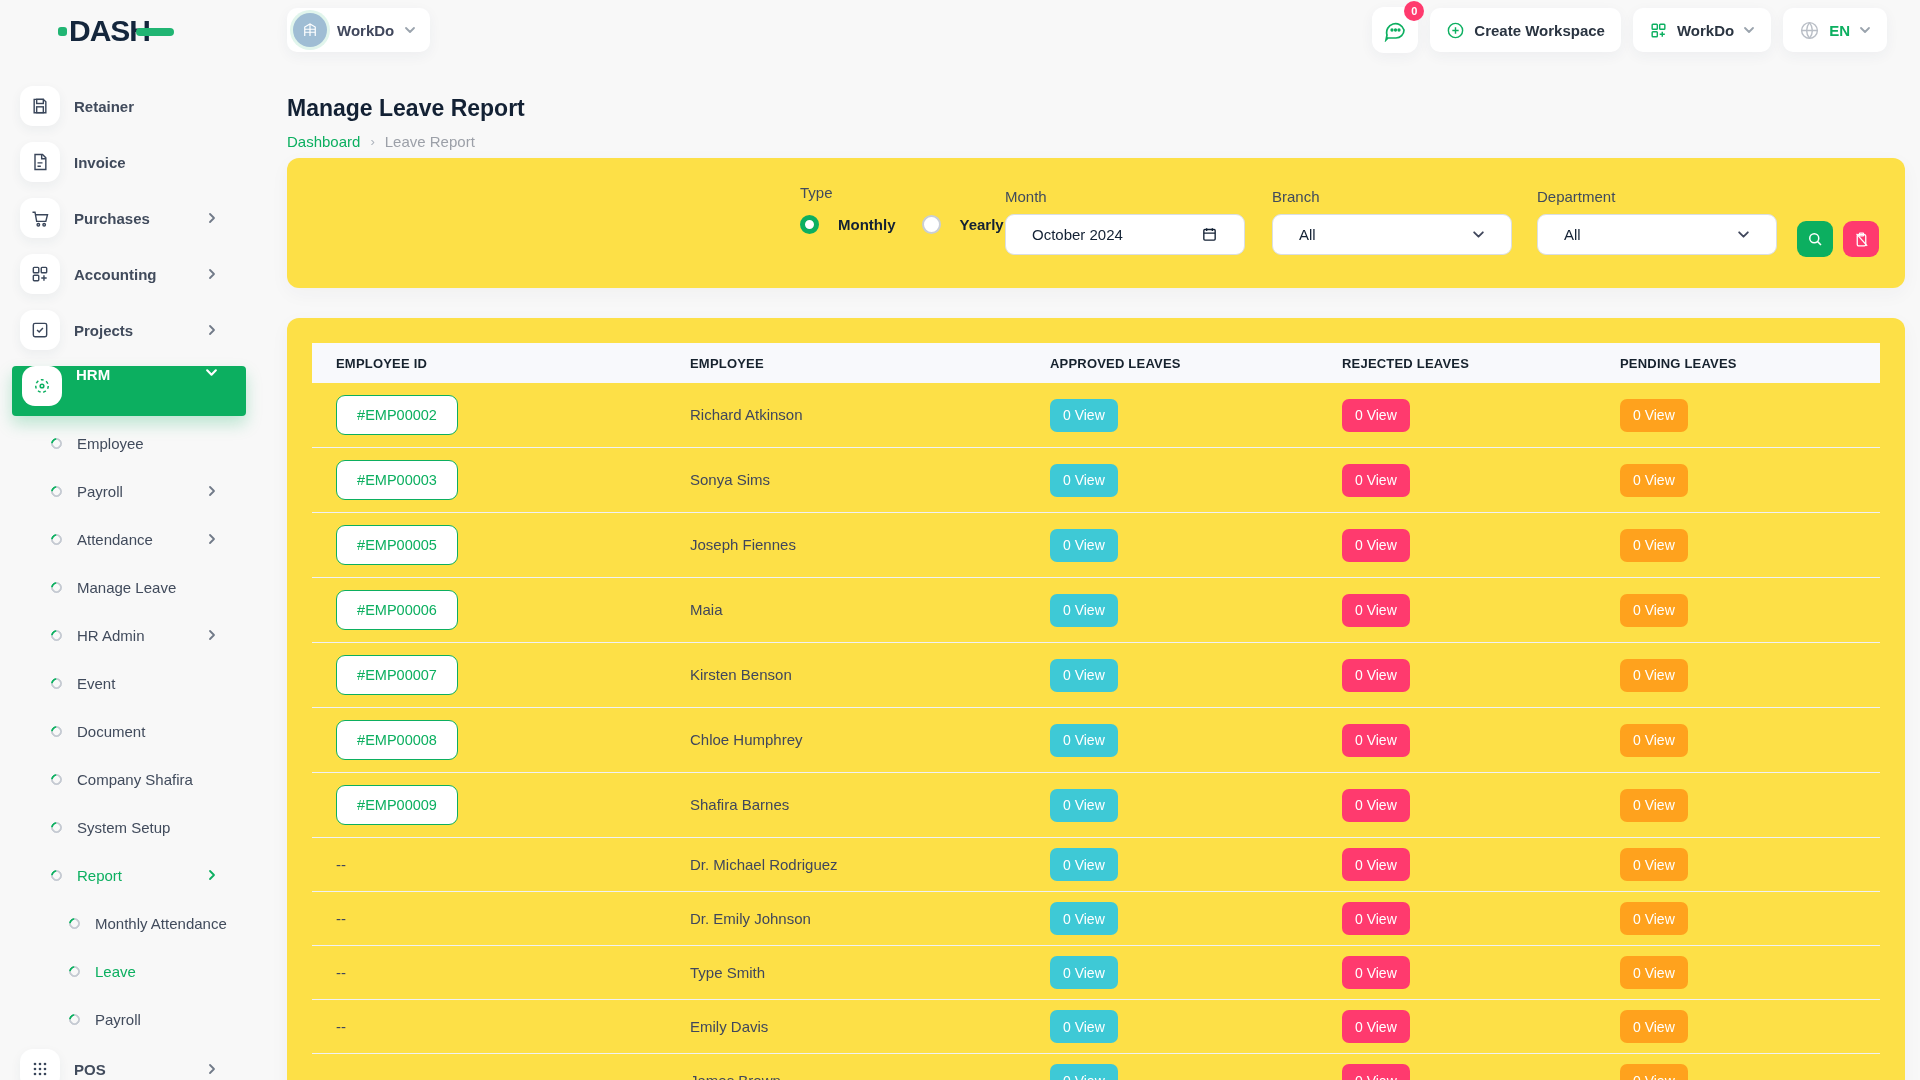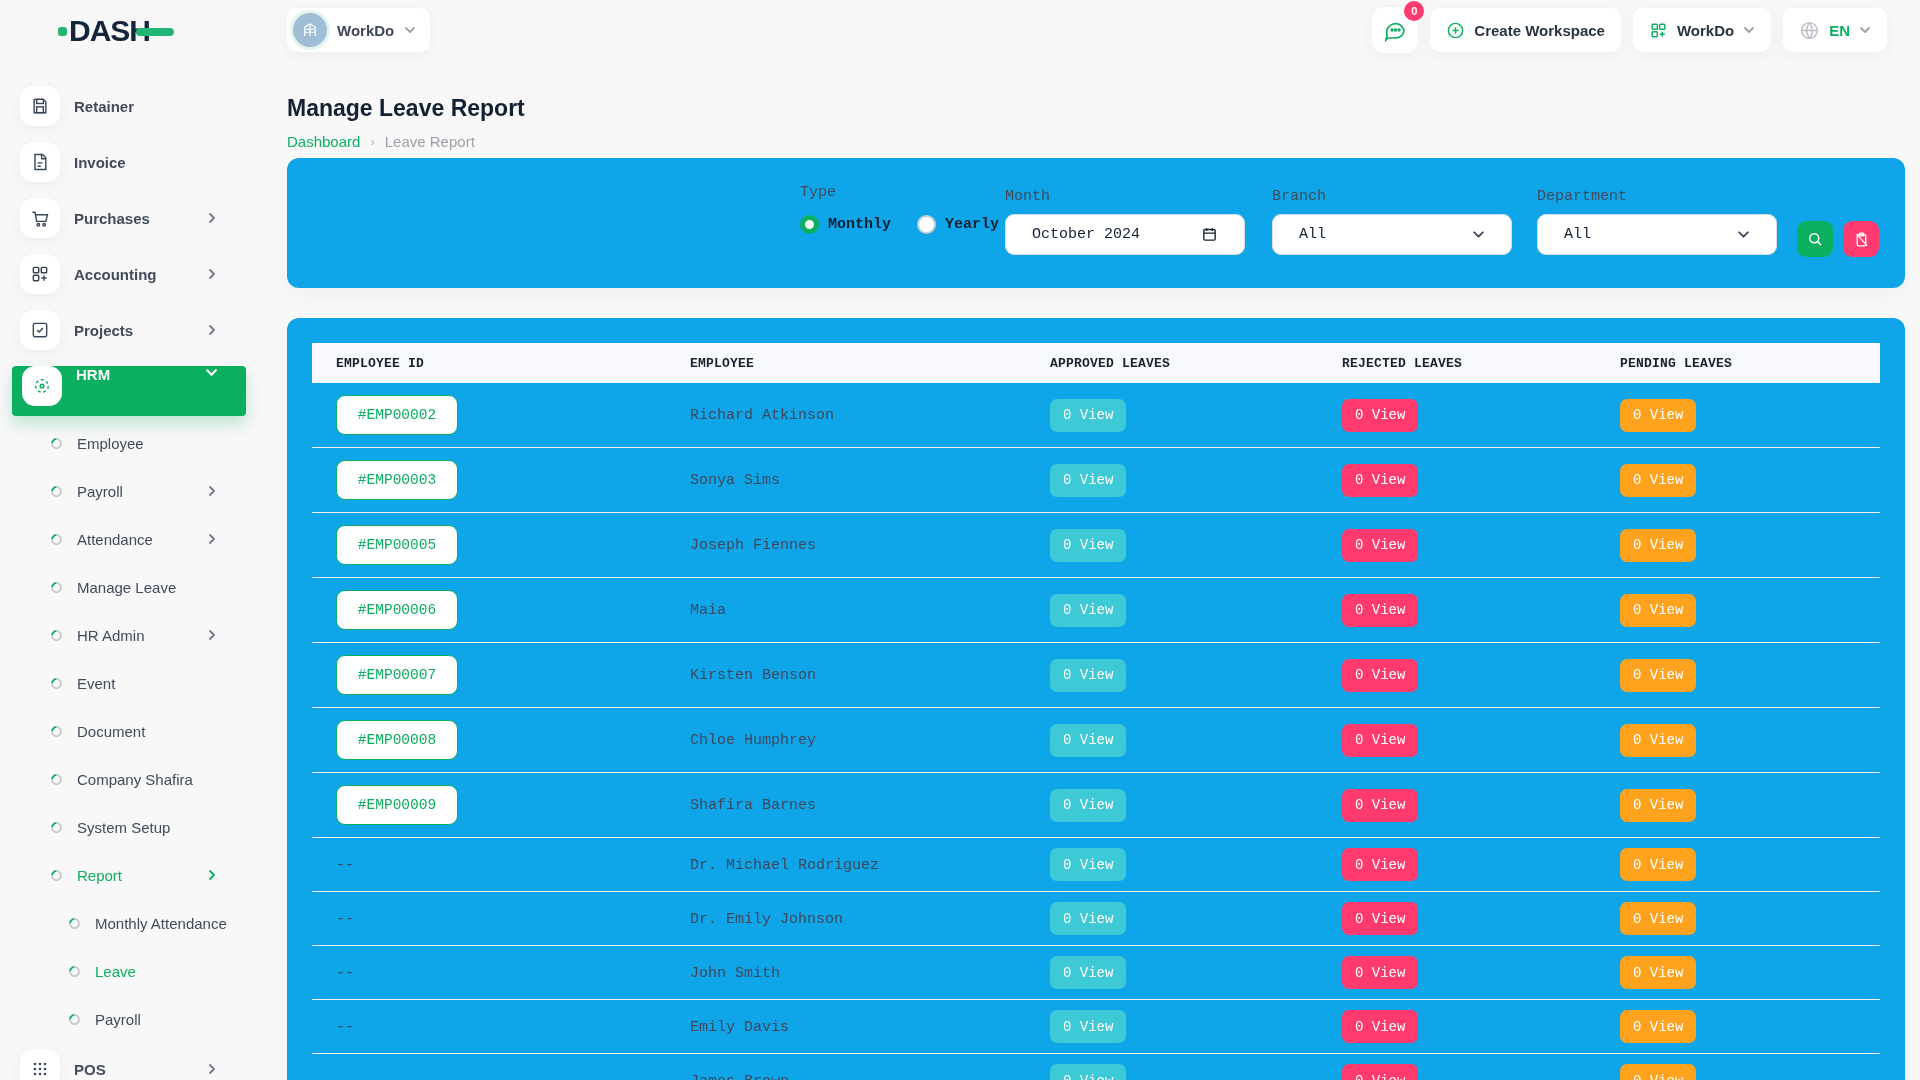--- a/index.html
+++ b/index.html
@@ -61,32 +61,32 @@
   .pos-item { margin-top:6px; }
 
   
   .main { position:absolute; left:287px; top:0; width:1618px; height:1080px; }
   .page-title { position:absolute; top:95px; left:0; font-size:23px; font-weight:700; color:#132134; }
   .breadcrumb { position:absolute; top:133px; left:0; display:flex; align-items:center; gap:10px; font-size:15px; }
   .breadcrumb .bc-link { color:#0CAF60; cursor:pointer; }
   .breadcrumb .bc-sep { color:#AEB4BD; font-size:13px; }
   .breadcrumb .bc-current { color:#9CA0A8; }
 
-  .card { background:#0ea5e9; border-radius:12px; box-shadow:0 6px 20px rgba(46,60,79,.04);font-family:Liberation Mono, monospace; }
+  .card { background:#fde047; border-radius:12px; box-shadow:0 6px 20px rgba(46,60,79,.04); }
 
   
   .filter-card { position:absolute; left:0; top:158px; width:1618px; height:130px; }
   .fgroup { position:absolute; }
   .flabel { font-size:15px; color:#414B5C; display:block; }
   .fg-type  { left:513px; top:26px; }
   .fg-month { left:718px; top:30px; }
   .fg-branch{ left:985px; top:30px; }
   .fg-dept  { left:1250px; top:30px; }
   .radio-row { display:flex; align-items:center; gap:26px; margin-top:14px; }
-  .radio-opt { display:flex; align-items:center; gap:9px; font-size:15px; font-weight:700; color:#132134; cursor:pointer; }
+  .radio-opt { display:flex; align-items:center; gap:19px; font-size:15px; font-weight:700; color:#132134; cursor:pointer; }
   .radio { width:19px; height:19px; border-radius:50%; background:#fff; border:2px solid #C9CED6; }
   .radio.checked { border:5.5px solid #0CAF60; }
   .finput { margin-top:9px; width:240px; height:41px; border:1px solid #D9DEE4; border-radius:9px;
     background:#fff; display:flex; align-items:center; padding:0 26px; font-size:15px; color:#132134; cursor:pointer; }
   .finput .fval { flex:1; }
   .fbtns { position:absolute; right:26px; top:63px; display:flex; gap:10px; }
   .sq-btn { width:36px; height:36px; border-radius:9px; border:none; display:flex;
     align-items:center; justify-content:center; cursor:pointer; }
   .sq-btn.green { background:#0CAF60; }
   .sq-btn.pink  { background:#FF3A6E; }
@@ -509,21 +509,21 @@
   </tr>
           <tr class="slim">
     <td class="cell-id"><span class="dash-id">--</span></td>
     <td><span class="emp-name">Dr. Emily Johnson</span></td>
     <td><button class="badge teal">0 View</button></td>
     <td><button class="badge pink">0 View</button></td>
     <td><button class="badge orange">0 View</button></td>
   </tr>
           <tr class="slim">
     <td class="cell-id"><span class="dash-id">--</span></td>
-    <td><span class="emp-name">John Smith</span></td>
+    <td><span class="emp-name">Type Smith</span></td>
     <td><button class="badge teal">0 View</button></td>
     <td><button class="badge pink">0 View</button></td>
     <td><button class="badge orange">0 View</button></td>
   </tr>
           <tr class="slim">
     <td class="cell-id"><span class="dash-id">--</span></td>
     <td><span class="emp-name">Emily Davis</span></td>
     <td><button class="badge teal">0 View</button></td>
     <td><button class="badge pink">0 View</button></td>
     <td><button class="badge orange">0 View</button></td>

